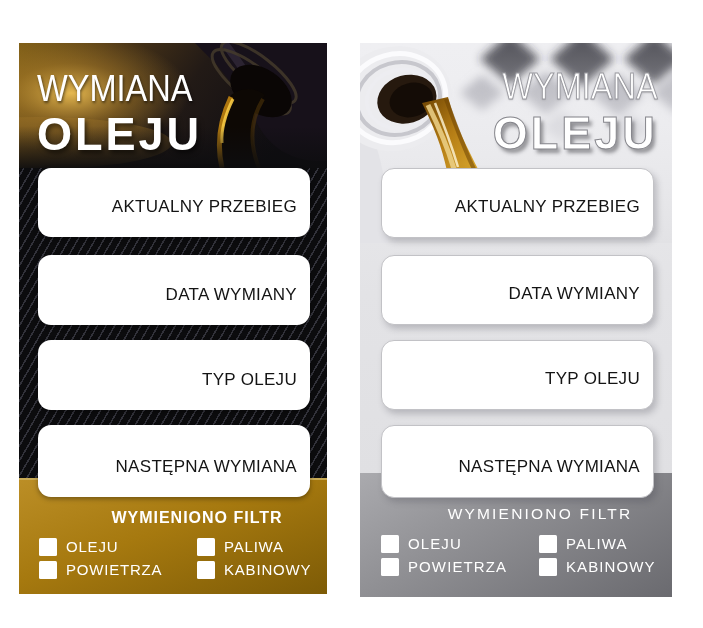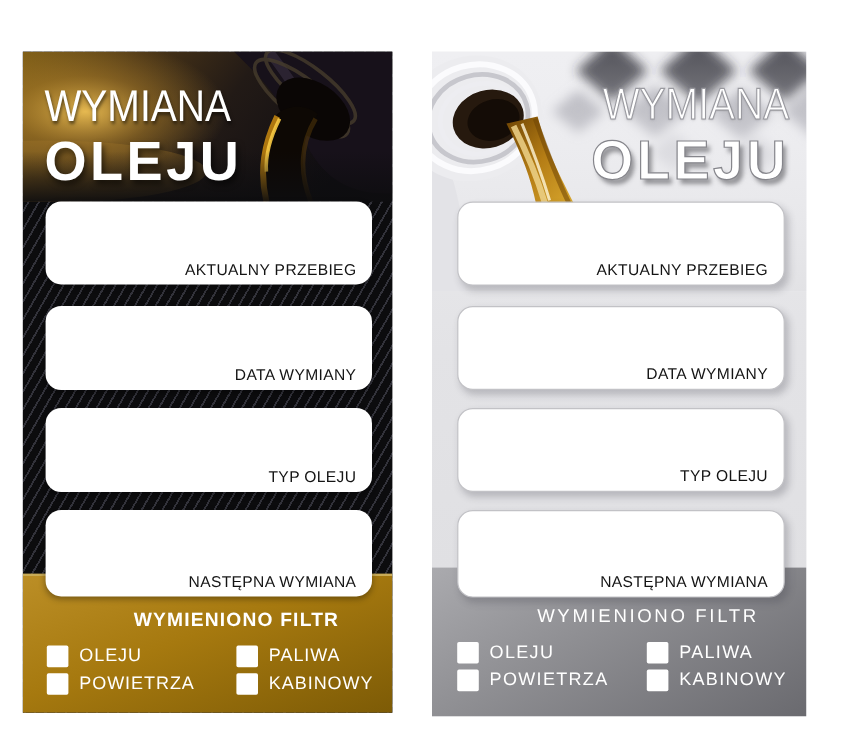--- a/index.html
+++ b/index.html
@@ -26,21 +26,21 @@
       transform:scaleX(.88);transform-origin:left top;text-shadow:1px 2px 3px rgba(0,0,0,.55);}
   .t2{font-size:46px;font-weight:700;line-height:1;letter-spacing:3px;margin-top:4px;
       transform:scaleX(.98);transform-origin:left top;text-shadow:2px 3px 5px rgba(0,0,0,.6);}
 
   .field-box{position:absolute;z-index:3;background:#ffffff;border-radius:13px;}
   .label-gold .field-box{left:19px;width:272px;box-shadow:0 2px 5px rgba(0,0,0,.35);}
   .label-gold .fb1{top:125px;height:69px;}
   .label-gold .fb2{top:212px;height:70px;}
   .label-gold .fb3{top:297px;height:70px;}
   .label-gold .fb4{top:382px;height:72px;}
-  .field-label{position:absolute;right:13px;bottom:5px;font-size:13px;color:#141414;letter-spacing:.3px;white-space:nowrap;}
+  .field-label{position:absolute;right:13px;bottom:20px;font-size:17px;color:#141414;letter-spacing:.3px;white-space:nowrap;}
 
   .footer{position:absolute;left:0;right:0;z-index:2;color:#fff;}
   .footer-gold{
     top:435px;height:116px;
     background:linear-gradient(160deg,#bb8e26 0%,#a6790f 45%,#7d5b06 100%);
     border-top:2px solid #c9ab56;
   }
   .ft-title{text-align:center;font-weight:700;font-size:16px;letter-spacing:1px;margin-top:29px;padding-left:48px;}
   .checks{display:grid;grid-template-columns:158px auto;grid-auto-rows:21px;row-gap:2px;margin:9px 0 0 20px;}
   .check{display:flex;align-items:center;gap:9px;}

